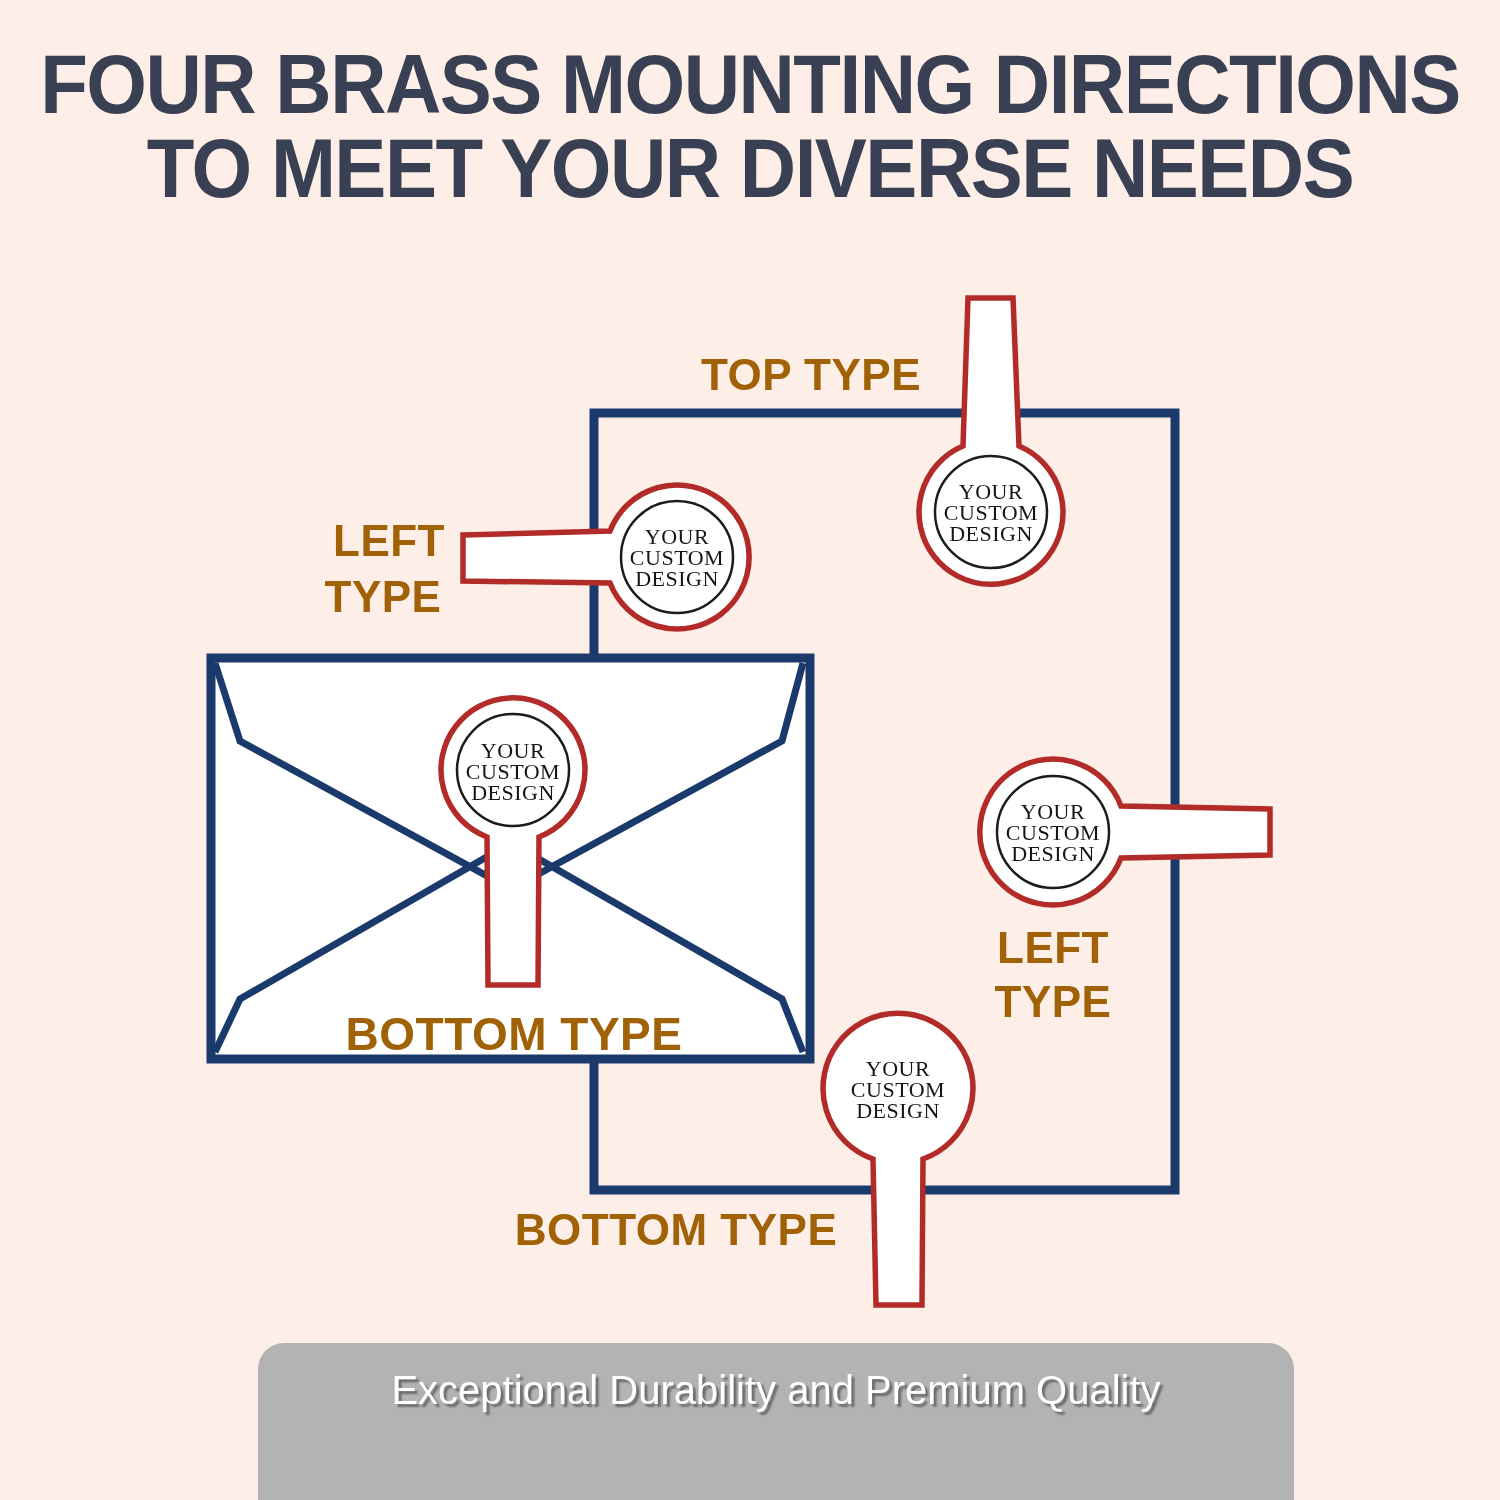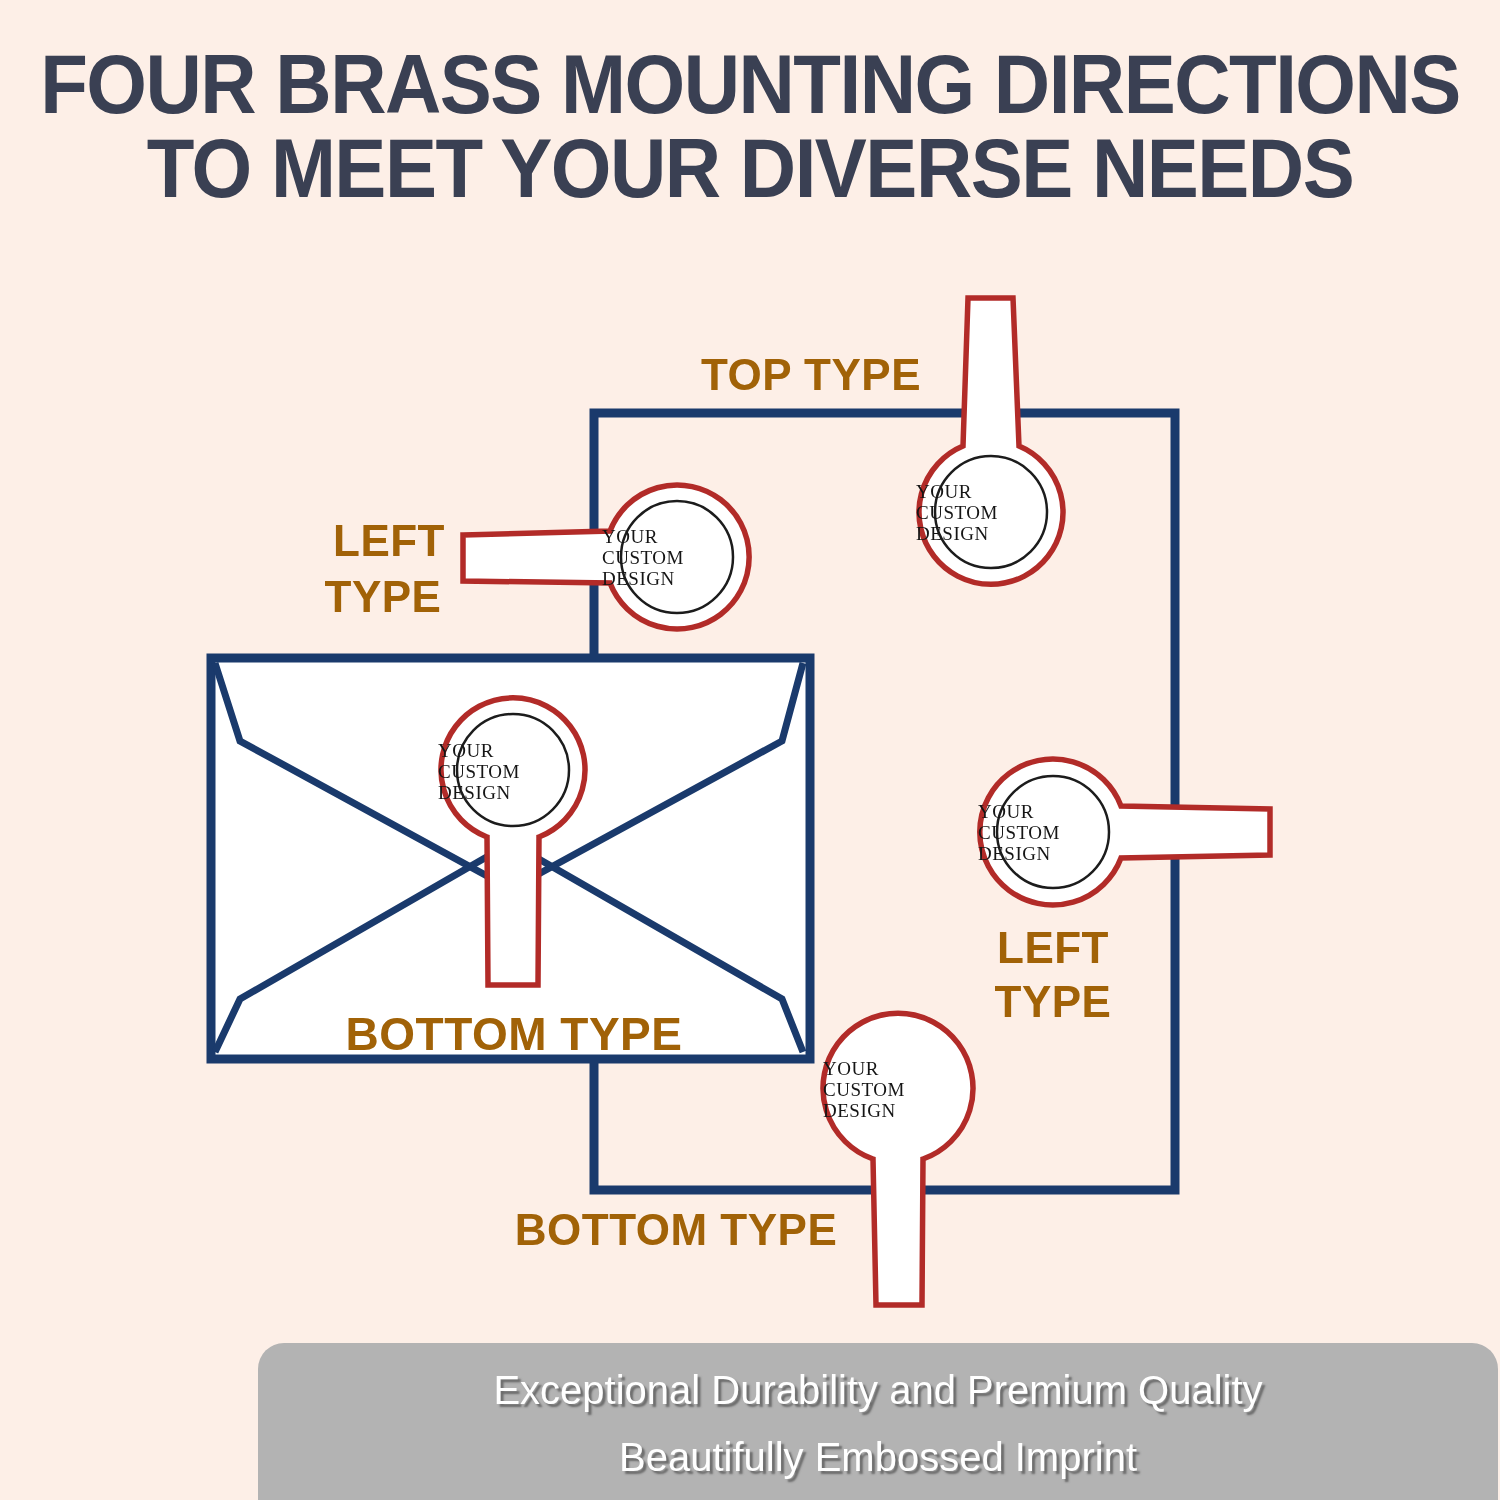--- a/index.html
+++ b/index.html
@@ -30,31 +30,31 @@
   #label-top{left:811px;top:375px;}
   #label-left{left:383px;top:569px;}
   #label-right{left:1053px;top:975px;line-height:54px;}
   #label-env-bottom{left:514px;top:1034px;font-size:46px;}
   #label-bottom{left:676px;top:1230px;}
 
   
   .seal-text{
     position:absolute;width:150px;transform:translate(-50%,-50%);
     font-family:"Liberation Serif",serif;color:#151515;
-    font-size:19px;line-height:21px;text-align:left;letter-spacing:0.5px;
+    font-size:22px;line-height:21px;text-align:center;letter-spacing:0.5px;
   }
   #seal-top{left:991px;top:512px;}
   #seal-left{left:677px;top:557px;}
   #seal-env{left:513px;top:771px;}
   #seal-right{left:1053px;top:832px;}
   #seal-bottom{left:898px;top:1089px;}
 
   
   .footer{
-    position:absolute;left:258px;top:1343px;width:1240px;height:157px;
+    position:absolute;left:258px;top:1343px;width:1036px;height:157px;
     background:#b3b3b3;border-radius:26px 26px 0 0;
     color:#ffffff;text-align:center;
     font-size:40px;line-height:67px;padding-top:14px;box-sizing:border-box;
     text-shadow:3px 3px 2px rgba(95,95,95,0.85);
   }
   .footer .fline{display:block;}
 </style>
 </head>
 <body>
 
@@ -124,16 +124,15 @@
     <span style="display:block;">DESIGN</span>
   </div>
   <div class="seal-text" id="seal-bottom">
     <span style="display:block;">YOUR</span>
     <span style="display:block;">CUSTOM</span>
     <span style="display:block;">DESIGN</span>
   </div>
 
   <div class="footer">
     <span class="fline">Exceptional Durability and Premium Quality</span>
-    <span class="fline">Beautifully Embossed Imprint</span>
   </div>
 
 </div>
 
 </body></html>

